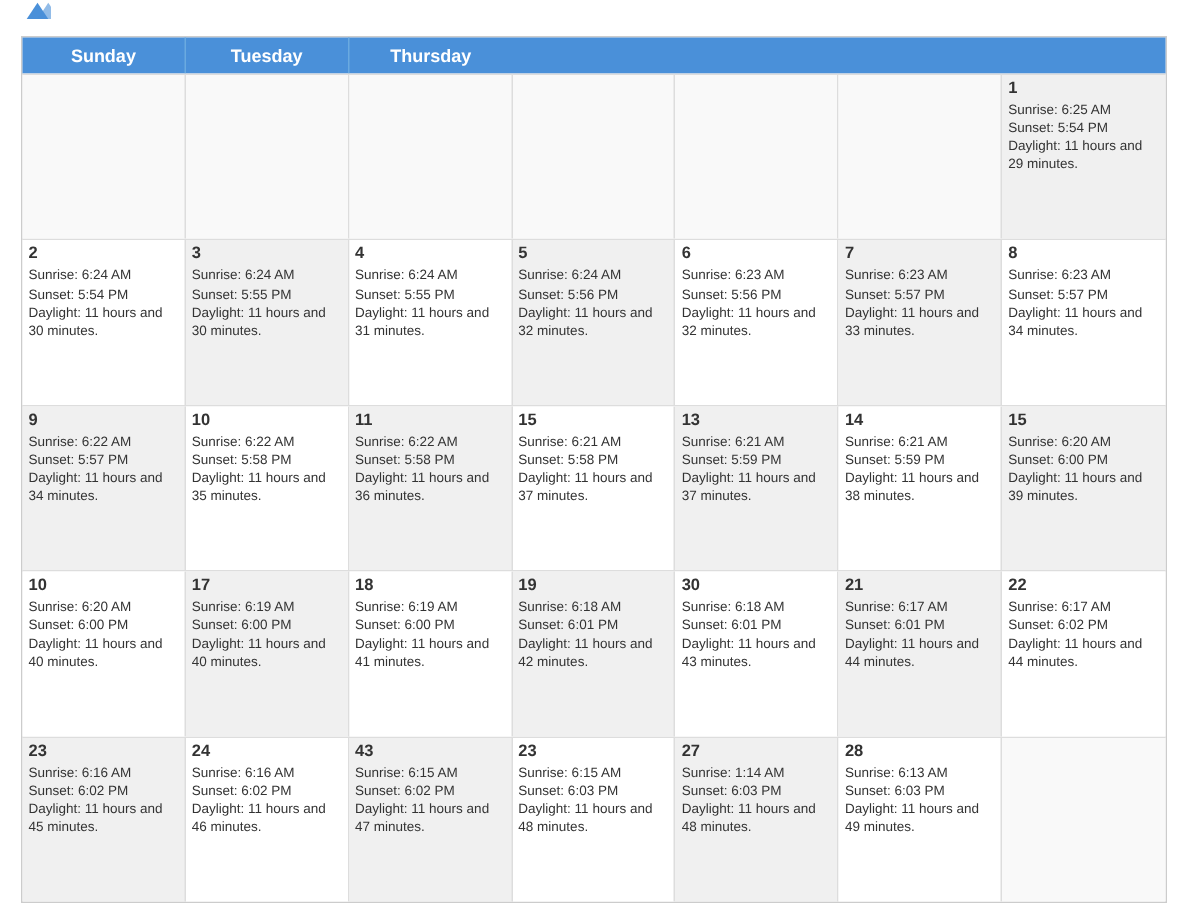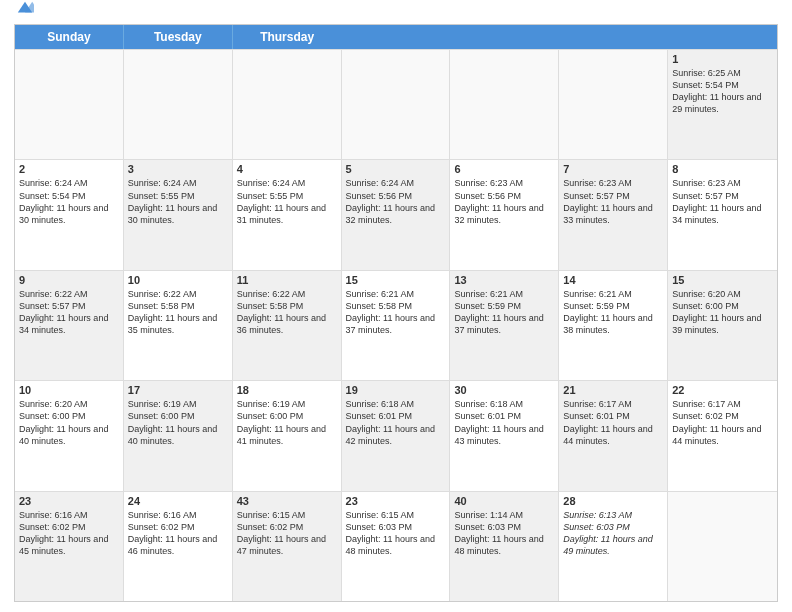--- a/index.html
+++ b/index.html
@@ -306,28 +306,28 @@
 Sunset: 6:02 PM
 Daylight: 11 hours and 47 minutes.</div>
           </div>
           <div class="cal-cell">
             <span class="day-num">23</span>
             <div class="cell-text" style="white-space: pre-line;">Sunrise: 6:15 AM
 Sunset: 6:03 PM
 Daylight: 11 hours and 48 minutes.</div>
           </div>
           <div class="cal-cell shaded">
-            <span class="day-num">40</span>
+            <span class="day-num">27</span>
             <div class="cell-text" style="white-space: pre-line;">Sunrise: 1:14 AM
 Sunset: 6:03 PM
 Daylight: 11 hours and 48 minutes.</div>
           </div>
           <div class="cal-cell">
             <span class="day-num">28</span>
-            <div class="cell-text" style="white-space: pre-line; font-style: italic;">Sunrise: 6:13 AM
+            <div class="cell-text" style="white-space: pre-line;">Sunrise: 6:13 AM
 Sunset: 6:03 PM
 Daylight: 11 hours and 49 minutes.</div>
           </div>
           <div class="cal-cell empty"></div>
         </div>
       </div>
   </div>
 </div>
 
 </body></html>

